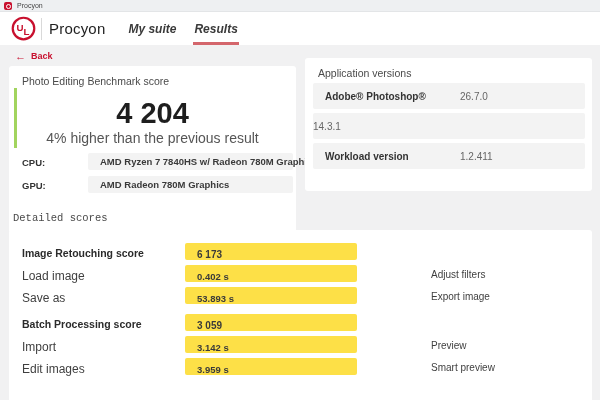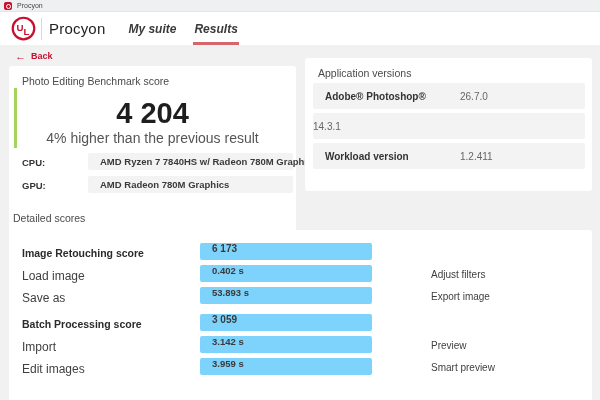--- a/index.html
+++ b/index.html
@@ -52,27 +52,27 @@
 
   
   #versions-card { left:305px; top:58px; width:287px; height:133px; }
   #versions-card .card-title { position:absolute; left:13px; top:9px; }
   .vrow { position:absolute; left:8px; width:272px; height:26px; background:#f3f3f3;
           border-radius:2px; display:flex; align-items:center; }
   .vrow .vlabel { font-size:10px; font-weight:700; color:#333; margin-left:12px; width:135px; }
   .vrow .vvalue { font-size:10px; color:#666; }
 
   
-  .section-label { position:absolute; left:13px; top:212px; font-size:10.5px; color:#4a4a4a; }
+  .section-label { position:absolute; left:13px; top:212px; font-size:10.5px; color:#4a4a4a;font-family:Liberation Mono, monospace; }
   #detail-card { left:9px; top:230px; width:583px; height:180px; }
   .drow { position:absolute; left:0; width:100%; height:17px; }
   .drow .dlabel { position:absolute; left:13px; top:4px; font-size:12px; color:#3f3f3f; white-space:nowrap; }
   .drow.scorerow .dlabel { font-weight:700; font-size:10.5px; color:#2b2b2b; }
-  .drow .dbox { position:absolute; left:191px; top:0; width:172px; height:17px; background:#7dd3fc;
-                border-radius:2px; display:flex; align-items:flex-start; }
+  .drow .dbox { position:absolute; left:176px; top:0; width:172px; height:17px; background:#fde047;
+                border-radius:2px; display:flex; align-items:flex-end; }
   .drow .dbox span { font-size:9.5px; font-weight:700; color:#3a3a3a; margin-left:12px; white-space:nowrap; }
   .drow.scorerow .dbox span { font-size:10px; }
   .drow .dright { position:absolute; left:422px; top:4px; font-size:10px; color:#3f3f3f; white-space:nowrap; }
 </style>
 </head>
 <body>
 
 <div class="titlebar">
   <span class="appico"></span>
   <span class="apptitle">Procyon</span>

